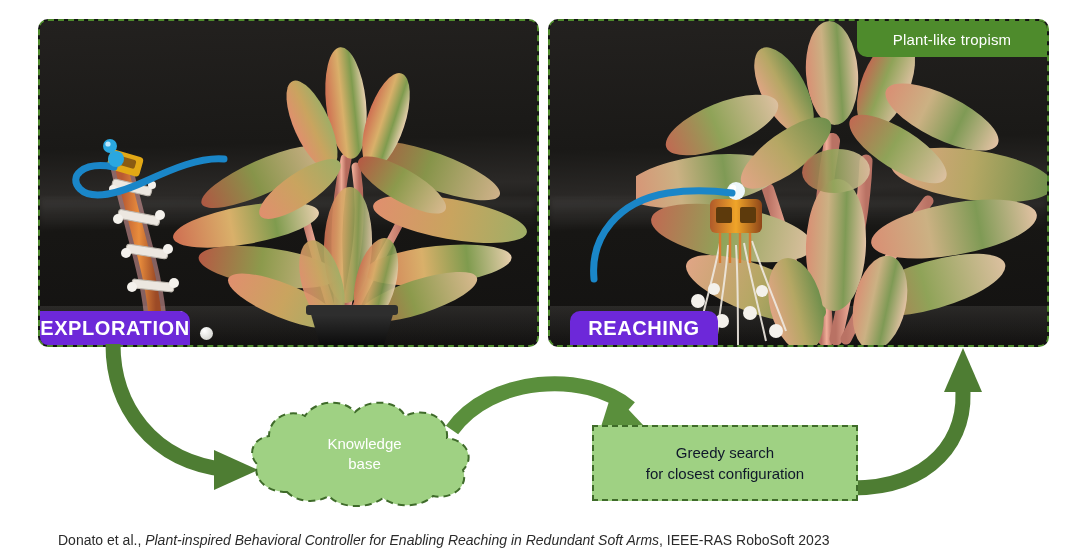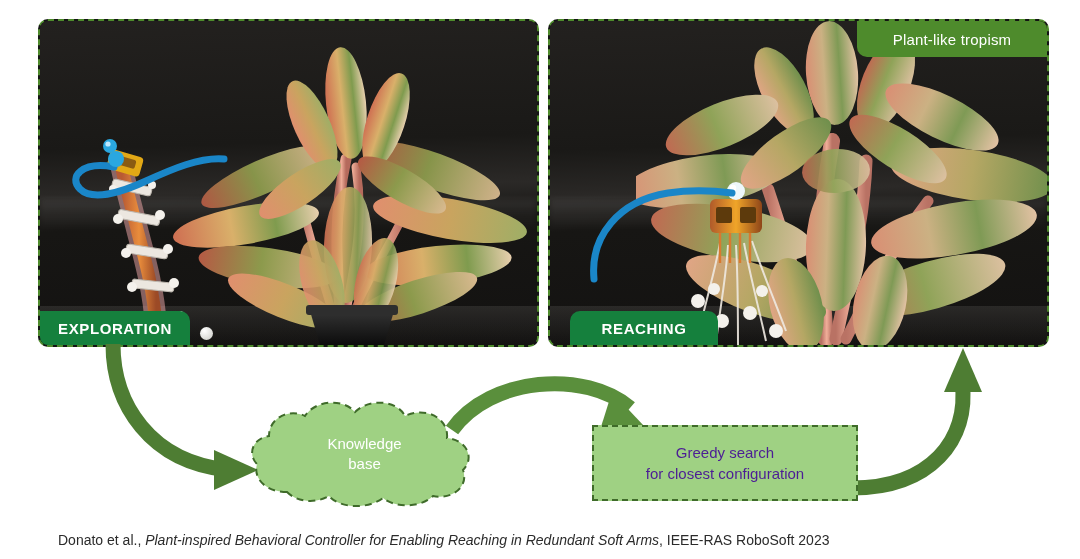--- a/index.html
+++ b/index.html
@@ -35,35 +35,35 @@
 
   .traj{position:absolute;pointer-events:none;}
 
   
   .ribbon{position:absolute;background:#4e8b2c;color:#ffffff;
      font-size:15px;letter-spacing:.2px;display:flex;align-items:center;justify-content:center;}
   #ribbon-osc{right:0;top:0;width:210px;height:36px;border-bottom-left-radius:10px;}
   #ribbon-trop{right:0;top:0;width:190px;height:36px;border-bottom-left-radius:10px;}
 
   
-  .badge{position:absolute;bottom:0;background:#15803d;color:#ffffff;font-weight:bold;
-     font-size:15px;letter-spacing:.6px;display:flex;align-items:center;justify-content:center;
+  .badge{position:absolute;bottom:0;background:#6d28d9;color:#ffffff;font-weight:bold;
+     font-size:20px;letter-spacing:.6px;display:flex;align-items:center;justify-content:center;
      border-top-right-radius:10px;}
   #badge-exploration{left:0;width:150px;height:34px;}
   #badge-reaching{left:20px;width:148px;height:34px;border-top-left-radius:10px;}
 
   
   #cloud-knowledge{position:absolute;left:243px;top:396px;width:243px;height:116px;text-align:center;}
   .cloud-label{position:absolute;inset:0;display:flex;flex-direction:column;
      align-items:center;justify-content:center;color:#ffffff;font-size:15px;line-height:1.35;z-index:2;}
 
   #box-greedy{position:absolute;left:592px;top:425px;width:262px;height:72px;
      background:#9fd183;border:2px dashed #3f6b2a;
      display:flex;flex-direction:column;align-items:center;justify-content:center;
-     color:#4c1d95;font-size:15px;line-height:1.4;text-align:center;}
+     color:#0f172a;font-size:15px;line-height:1.4;text-align:center;}
 
   #arrows{position:absolute;left:0;top:0;width:1080px;height:559px;pointer-events:none;}
 
   
   #caption{position:absolute;left:34px;top:532px;font-size:14px;color:#2b2b2b;white-space:nowrap;margin-left:24px;}
   #caption .it{font-style:italic;}
 </style>
 </head>
 <body>
 

